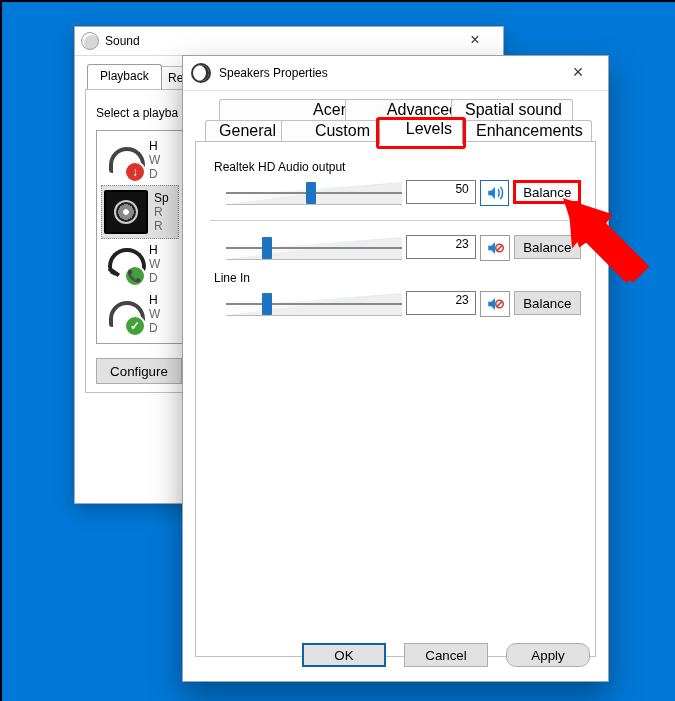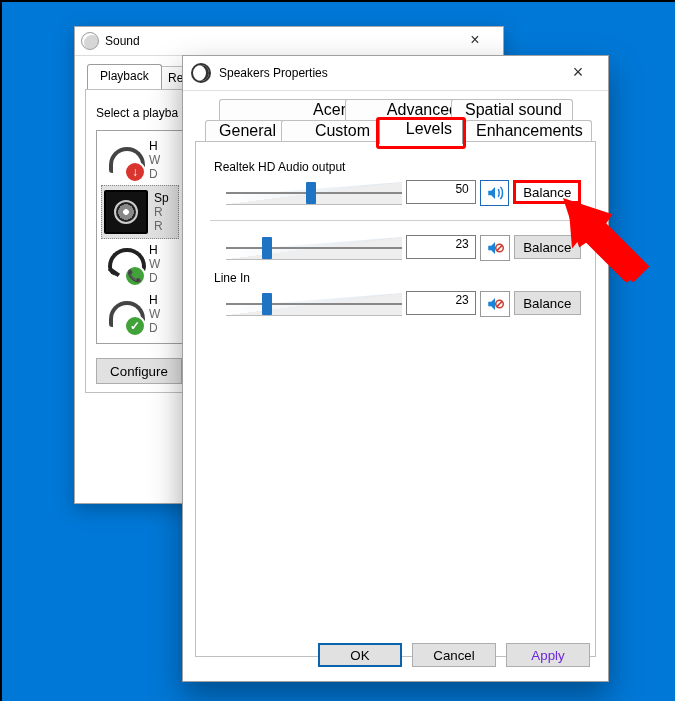--- a/index.html
+++ b/index.html
@@ -101,24 +101,24 @@
     background:#1e74c2; border-radius:1px;}
   .valbox { width:60px; height:20px; border:1px solid #7a7a7a; text-align:right;
     padding:1px 6px 1px 2px; background:#fff;}
   .snd-btn{ width:28px; height:24px; border:1px solid #1b69b7; background:#fff;
     display:flex;align-items:center;justify-content:center; }
   .snd-btn.muted{ border-color:#9a9a9a;}
   .snd-btn svg{width:18px;height:18px;}
   .bal-btn{ width:68px; height:24px; background:#e1e1e1; border:1px solid #adadad;}
   .bal-hl { border:3px solid #ff0000; background:#fff;}
   .group-line{border:none;border-top:1px solid #cfcfcf;margin:14px 4px;}
-  .btn-row{ position:absolute; right:18px; bottom:14px; display:flex; gap:10px;}
+  .btn-row{ position:absolute; right:18px; bottom:14px; display:flex; gap:18px;}
   .dlg-btn{ width:84px; height:24px; background:#e1e1e1; border:1px solid #adadad;}
   .dlg-btn.def{ border:2px solid #0a64ad;}
-  .dlg-btn.dis{ color:#6d28d9;}
+  .dlg-btn.dis{ color:#000000;border-radius:10px;}
   
   .arrow { position:absolute; left:561px; top:196px; width:90px; height:90px;
     pointer-events:none;}
 </style>
 </head>
 <body>
 <div class="screen">
 
 <div class="win-sound">
   <div class="titlebar">

